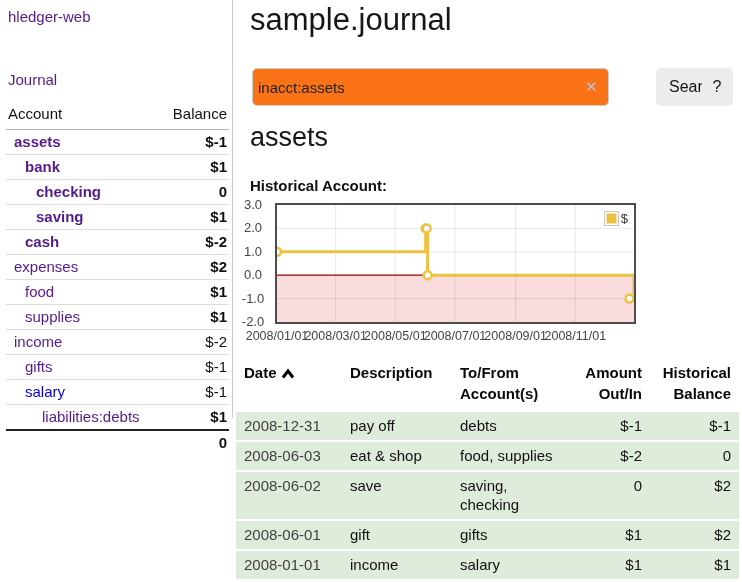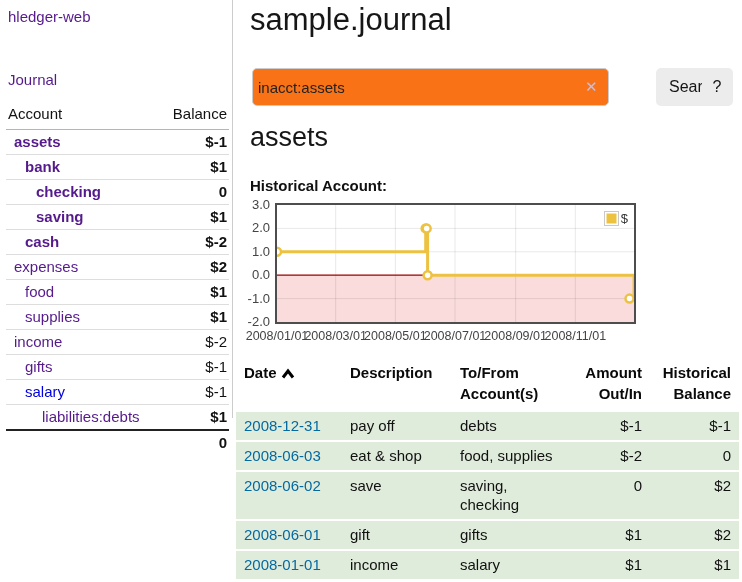--- a/index.html
+++ b/index.html
@@ -36,29 +36,29 @@
   .help-btn{left:702px;width:30px;}
   .account-heading{position:absolute;left:250px;top:122px;font-size:27px;font-weight:normal;color:#161616;margin:0;}
   .chart-heading{position:absolute;left:250px;top:177px;font-size:15px;font-weight:bold;color:#111;}
 
   
   .plot{position:absolute;left:275px;top:203px;width:357px;height:117px;border:2px solid #4d4d4d;background:#fff;}
   .plot svg{display:block;}
   .legend{position:absolute;top:5px;right:4px;display:flex;align-items:center;background:rgba(255,255,255,.85);padding:1px 2px;}
   .swatch{width:13px;height:13px;background:#edc240;border:1px solid #c9c9c9;box-shadow:inset 0 0 0 1.5px #fff;display:inline-block;}
   .legend-label{font-size:13px;color:#333;margin-left:2px;}
-  .ylab{position:absolute;left:236px;width:34px;text-align:right;font-size:13px;color:#444;}
+  .ylab{position:absolute;left:236px;width:34px;text-align:center;font-size:13px;color:#444;}
   .xlab{position:absolute;top:329px;width:72px;text-align:center;font-size:12.5px;color:#444;white-space:nowrap;}
 
   
   .register{position:absolute;left:236px;top:358px;width:503px;border-collapse:collapse;font-size:15px;table-layout:fixed;}
   .register th{font-weight:bold;color:#0a0a0a;text-align:left;vertical-align:top;padding:4px 8px 8px;line-height:21px;}
   .register th.r,.register td.r{text-align:right;}
   .register td{background:#e0ecdb;vertical-align:top;padding:4px 8px 5px;line-height:19px;border-bottom:2px solid #fff;color:#111;}
-  .date-link{color:#0369a1;white-space:nowrap;text-align:center;}
+  .date-link{color:#404040;white-space:nowrap;text-align:center;}
   .sort-icon{margin-left:4px;vertical-align:-1px;}
 </style>
 </head>
 <body>
 
 <div class="screen">
 
   <a class="app-title">hledger-web</a>
   <a class="journal-link">Journal</a>
 

